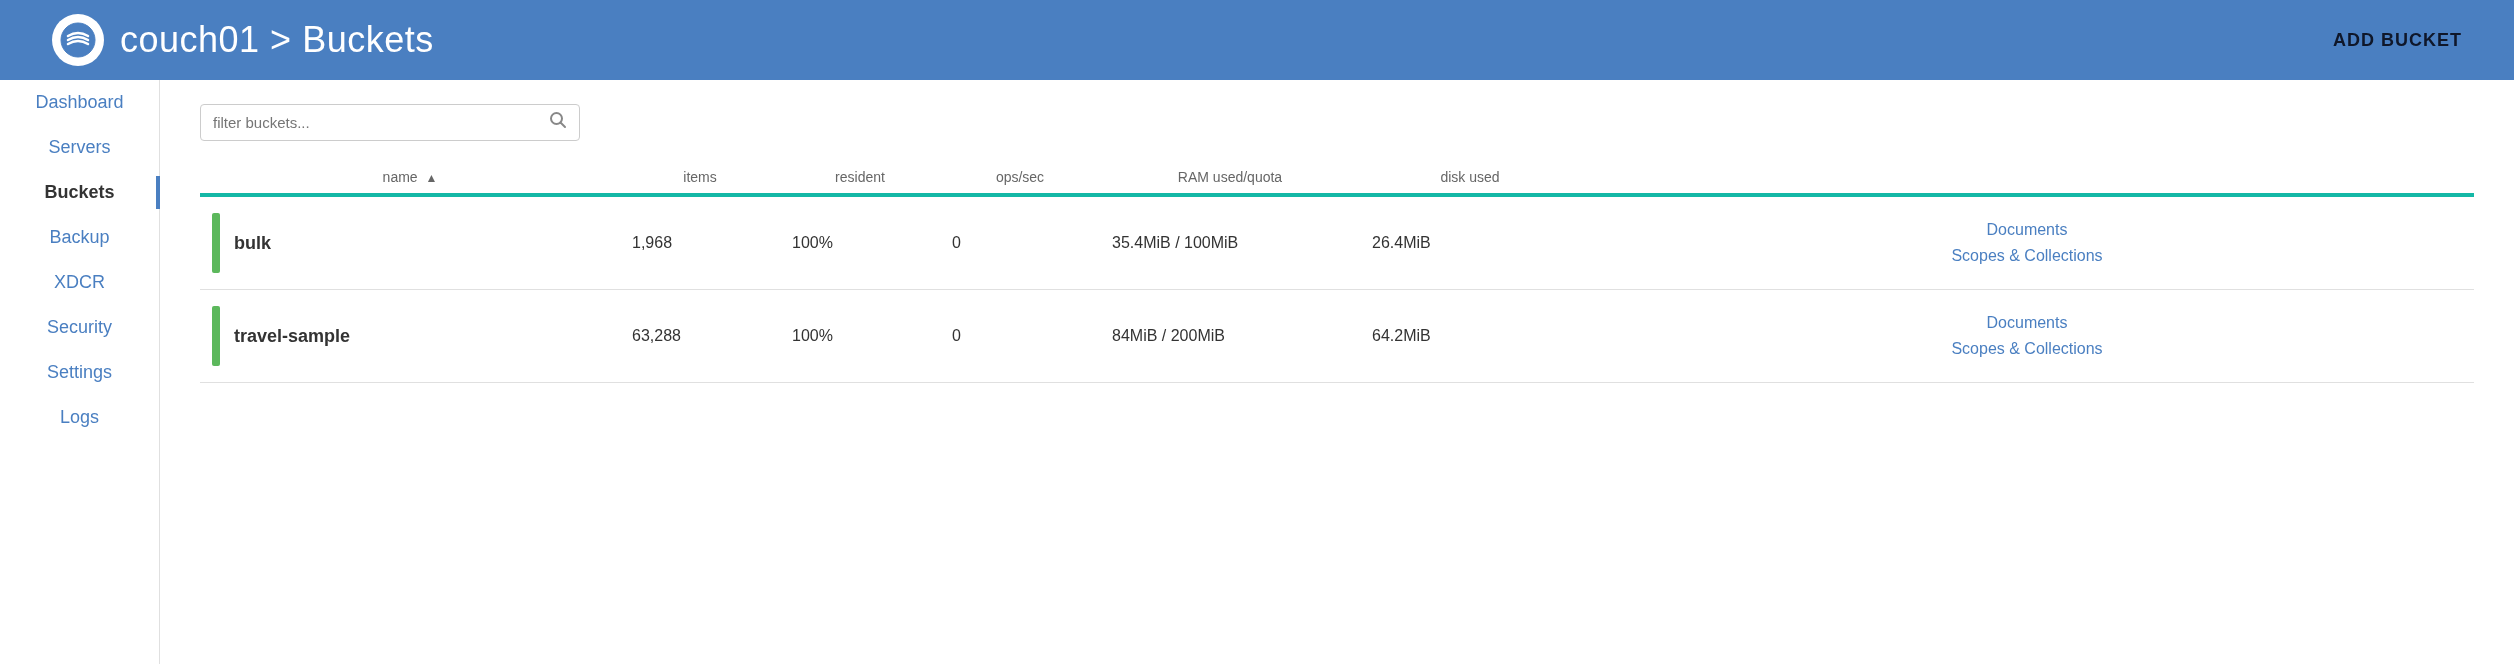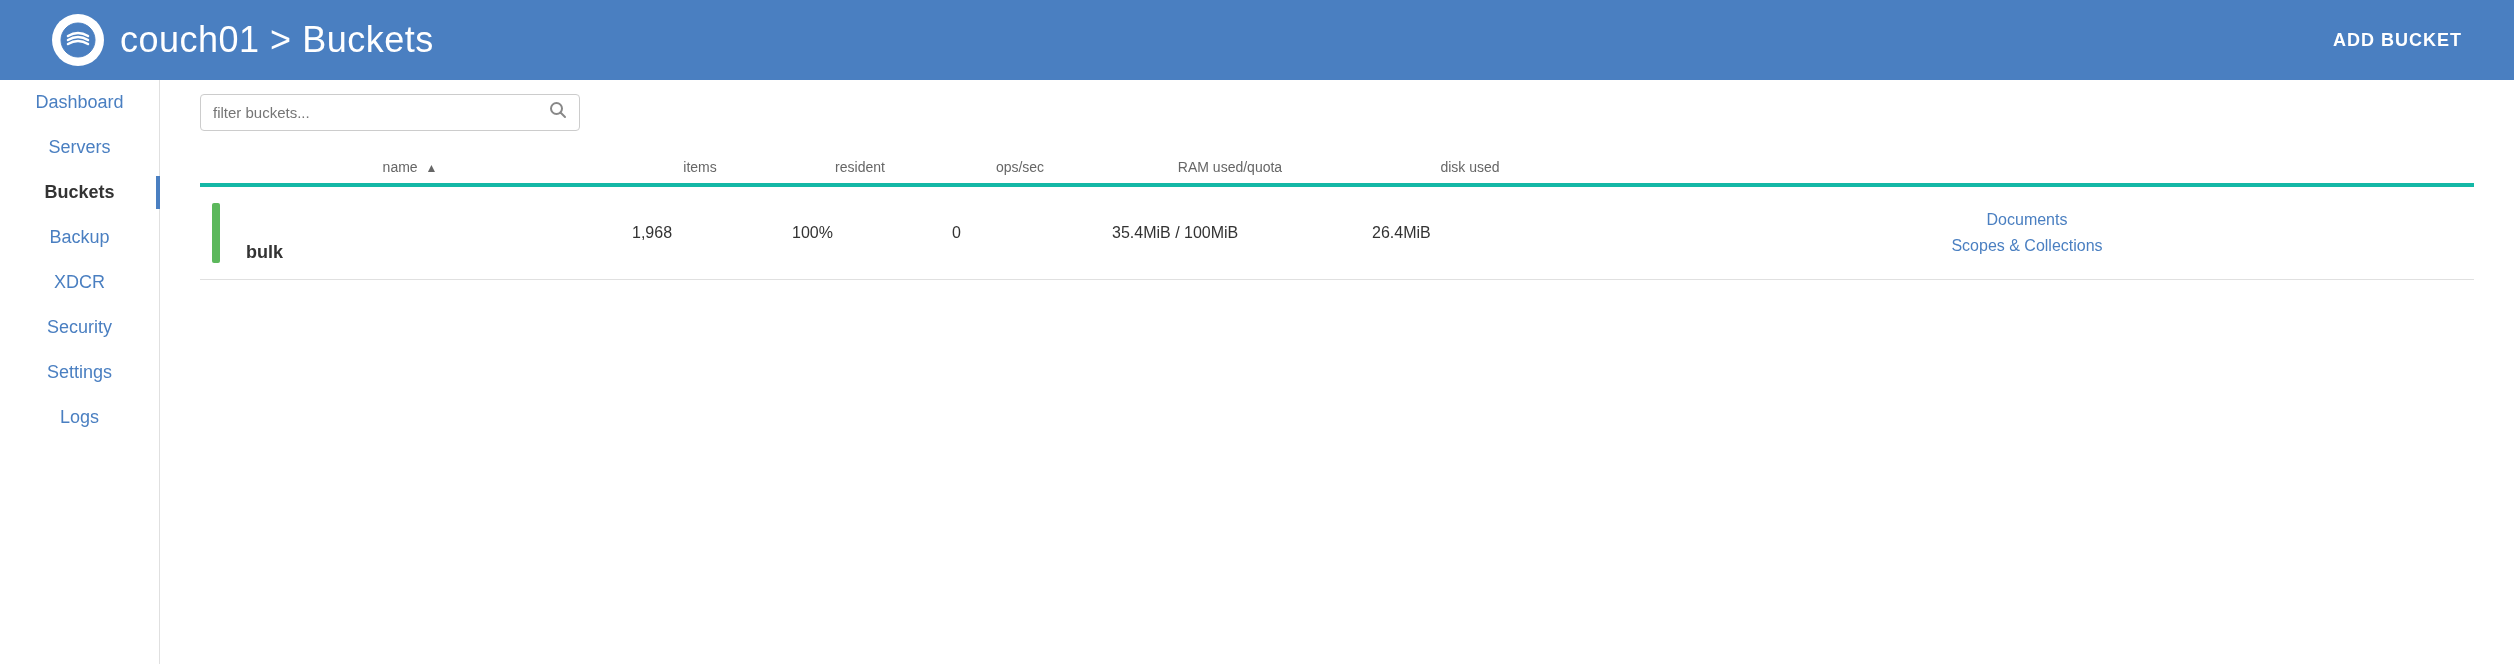--- a/index.html
+++ b/index.html
@@ -33,21 +33,21 @@
     .logo svg { width: 36px; height: 36px; }
     .header-title {
       font-size: 36px;
       font-weight: 300;
       color: white;
       letter-spacing: 0.5px;
     }
     .add-bucket-btn {
       font-size: 18px;
       font-weight: 700;
-      color: #ffffff;
+      color: #0f172a;
       letter-spacing: 1px;
       background: none;
       border: none;
       cursor: pointer;
     }
 
     
     .main-layout {
       display: flex;
       flex: 1;
@@ -80,21 +80,21 @@
       right: -1px;
       top: 6px;
       bottom: 6px;
       width: 4px;
       background: #4a7fc1;
     }
 
     
     .content {
       flex: 1;
-      padding: 14px 40px;
+      padding: 24px 40px;
       overflow-y: auto;
     }
 
     
     .filter-bar {
       display: flex;
       align-items: center;
       margin-bottom: 20px;
     }
     .filter-input-wrapper {
@@ -139,22 +139,22 @@
       border-bottom: 1px solid #e0e0e0;
     }
     .buckets-table td {
       padding: 16px 12px;
       font-size: 16px;
       color: #333;
       vertical-align: middle;
     }
     .bucket-name-cell {
       display: flex;
-      align-items: flex-end;
-      gap: 26px;
+      align-items: center;
+      gap: 14px;
     }
     .bucket-indicator {
       width: 8px;
       height: 60px;
       background: #5cb85c;
       border-radius: 2px;
       flex-shrink: 0;
     }
     .bucket-name {
       font-size: 18px;
@@ -252,16 +252,33 @@
       <td class="col-items">1,968</td>
       <td class="col-resident">100%</td>
       <td class="col-ops">0</td>
       <td class="col-ram">35.4MiB / 100MiB</td>
       <td class="col-disk">26.4MiB</td>
       <td class="actions-cell">
         <a class="action-link">Documents</a>
         <a class="action-link">Scopes &amp; Collections</a>
       </td>
     </tr>
+          <tr>
+      <td class="col-name">
+        <div class="bucket-name-cell">
+          <div class="bucket-indicator"></div>
+          <span class="bucket-name">travel-sample</span>
+        </div>
+      </td>
+      <td class="col-items">63,288</td>
+      <td class="col-resident">100%</td>
+      <td class="col-ops">0</td>
+      <td class="col-ram">84MiB / 200MiB</td>
+      <td class="col-disk">64.2MiB</td>
+      <td class="actions-cell">
+        <a class="action-link">Documents</a>
+        <a class="action-link">Scopes &amp; Collections</a>
+      </td>
+    </tr>
         </tbody>
     </table>
   </main>
 </div>
 
 </body></html>

